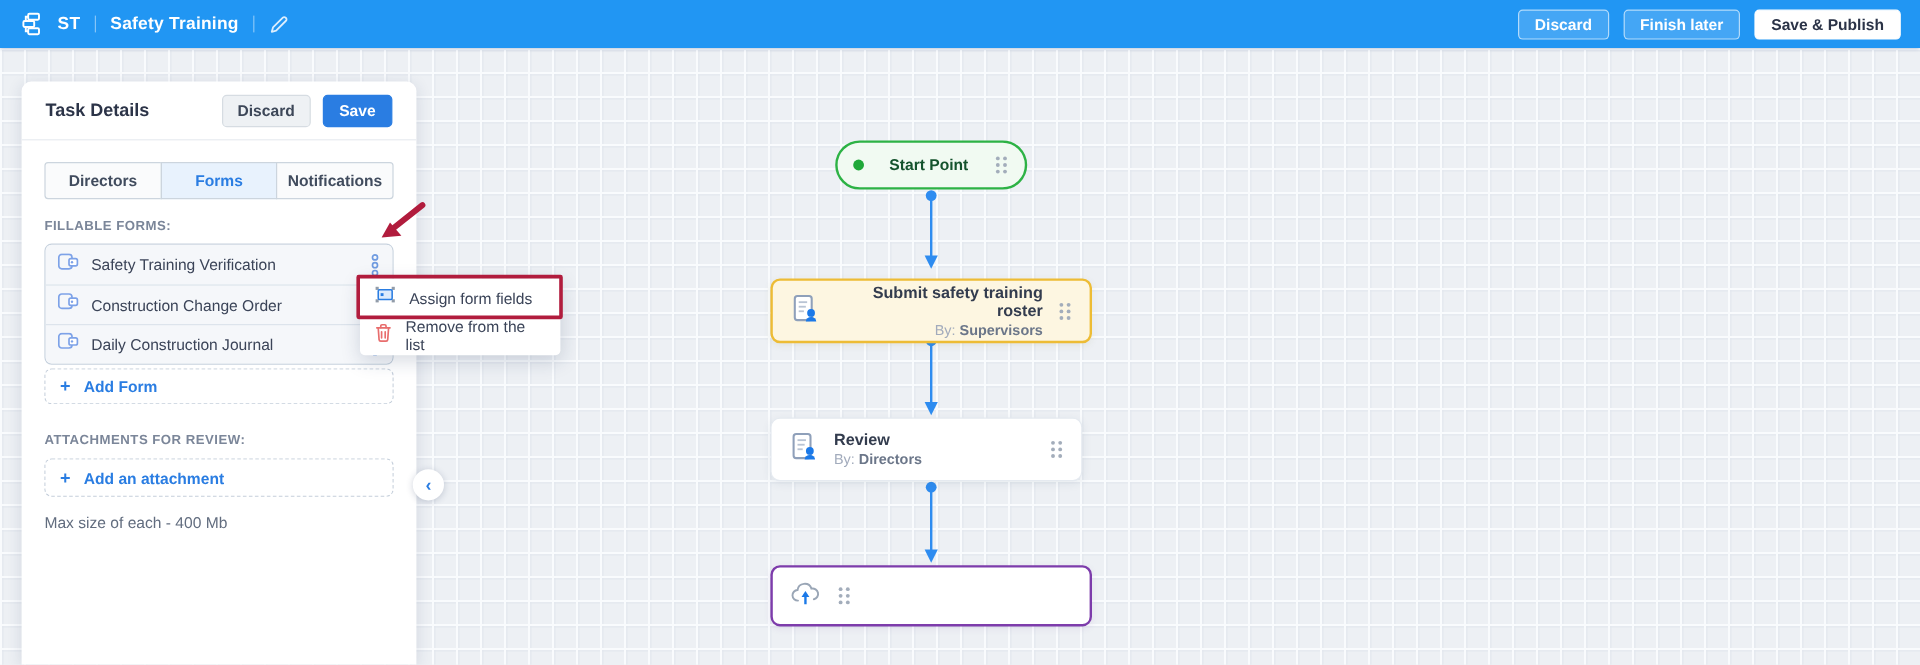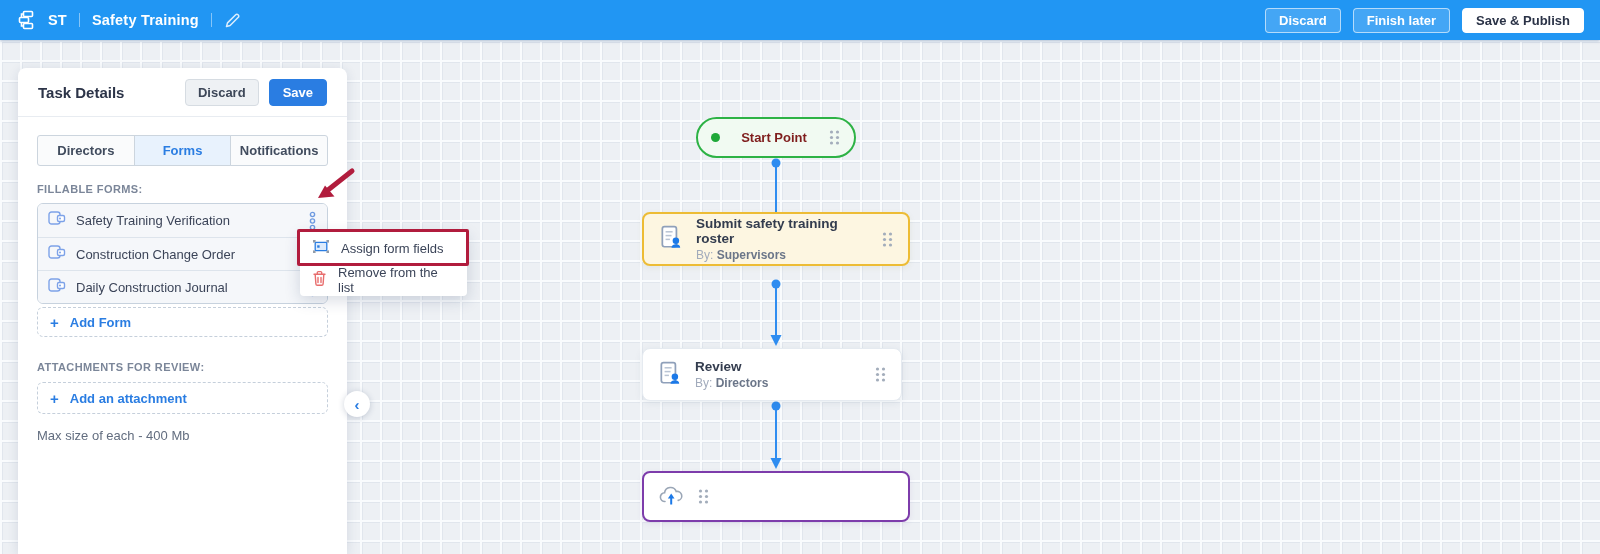--- a/index.html
+++ b/index.html
@@ -39,22 +39,22 @@
 
   
   .flow-svg { position:absolute; left:0; top:0; width:1600px; height:514px; pointer-events:none; }
   .node { position:absolute; display:flex; align-items:center; background:#fff; border-radius:8px; }
   .node--start {
     left:696px; top:77px; width:160px; height:41px;
     background:#f1faf2; border:2px solid #2db245; border-radius:21px;
     justify-content:space-between; padding:0 13px;
   }
   .start-dot { width:9px; height:9px; border-radius:50%; background:#1fa839; }
-  .node--start .node-title { font-size:13px; font-weight:700; color:#7f1d1d; }
-  .node--amber { left:642px; top:172px; width:268px; height:54px; background:#fdf6e1; border:2px solid #edbc35; box-shadow:0 2px 6px rgba(120,110,40,.08); }
+  .node--start .node-title { font-size:13px; font-weight:700; color:#14532d; }
+  .node--amber { left:642px; top:192px; width:268px; height:54px; background:#fdf6e1; border:2px solid #edbc35; box-shadow:0 2px 6px rgba(120,110,40,.08);text-align:right; }
   .node--plain { left:642px; top:308px; width:260px; height:53px; background:#fff; border:1px solid #e5eaf0; box-shadow:0 2px 8px rgba(40,60,90,.08); }
   .node--purple { left:642px; top:431px; width:268px; height:51px; background:#fff; border:2px solid #7d3cab; box-shadow:0 2px 6px rgba(90,40,140,.08); }
   .node-inner { display:flex; align-items:center; width:100%; padding:0 14px; gap:12px; }
   .node-text { flex:1; display:flex; flex-direction:column; gap:2px; }
   .node-title { font-size:13.5px; font-weight:700; color:#333c4e; }
   .node-meta { font-size:12px; }
   .meta-prefix { color:#a2abbc; }
   .meta-value { color:#6b7689; font-weight:700; }
   .drag-handle { flex:0 0 auto; cursor:grab; display:flex; }
 

